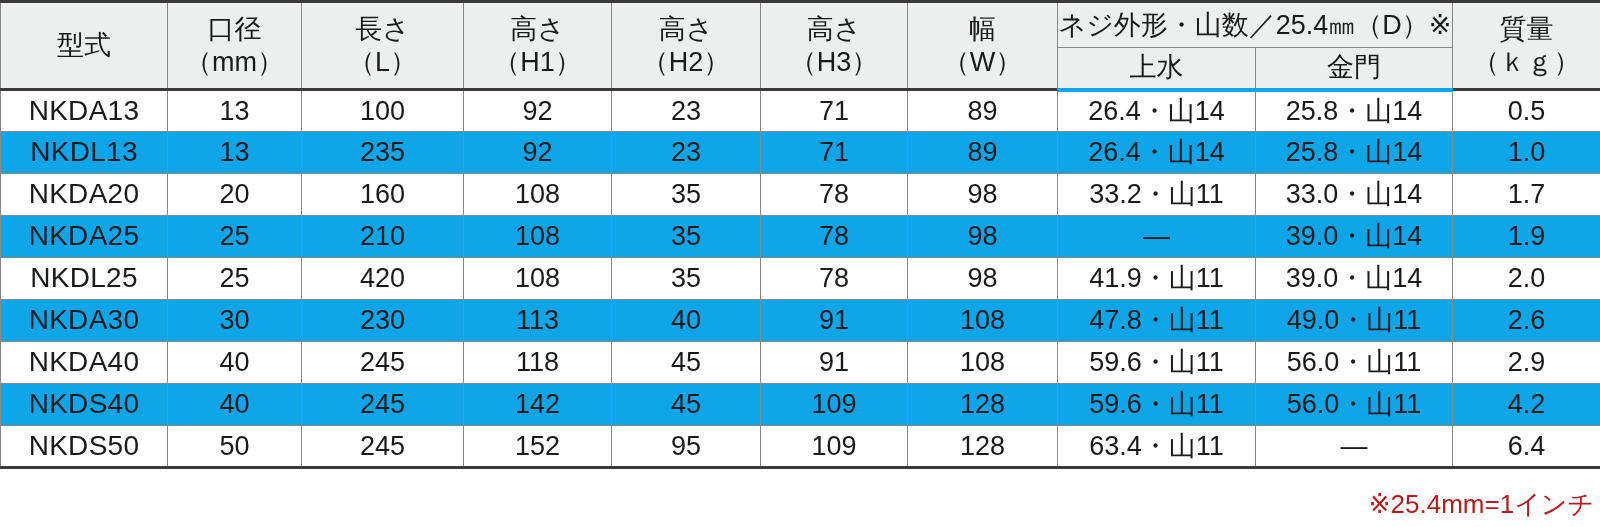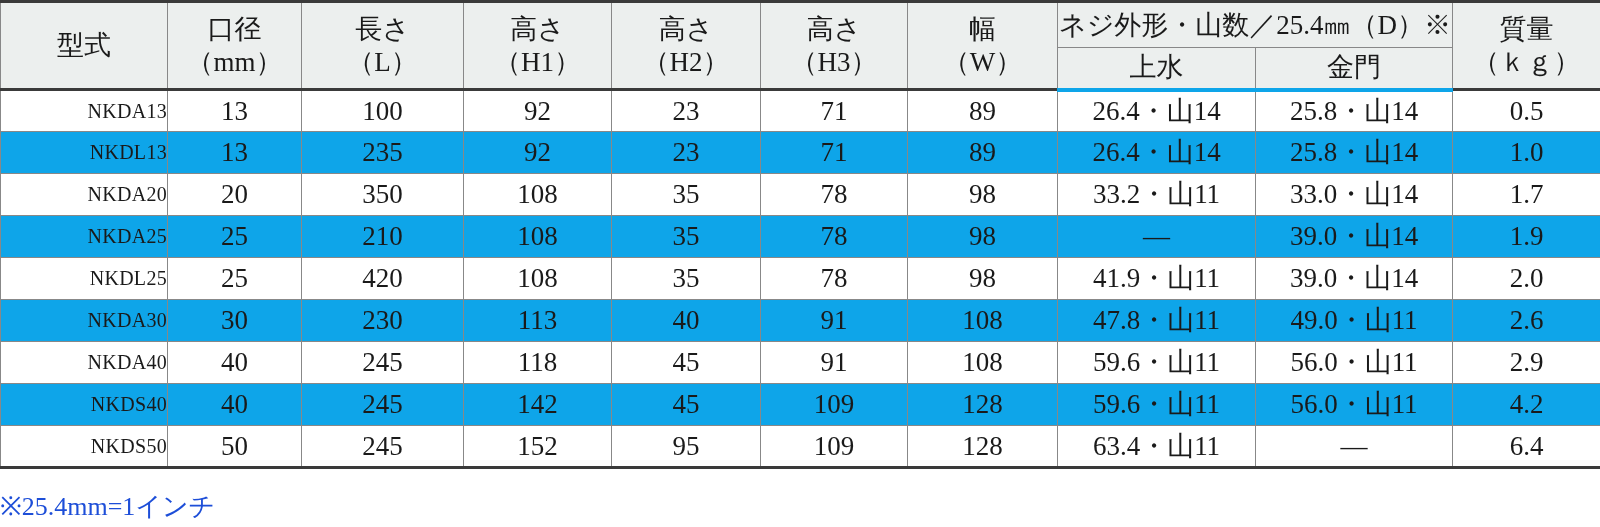--- a/index.html
+++ b/index.html
@@ -15,21 +15,20 @@
     color: #1a1a1a;
     -webkit-font-smoothing: antialiased;
   }
 
   .sheet {
     position: relative;
     width: 1600px;
     height: 483px;
     box-sizing: border-box;
     padding: 0;
-    font-family: Liberation Serif, serif;
   }
 
   table.spec {
     border-collapse: collapse;
     table-layout: fixed;
     width: 1600px;
     margin: 0;
   }
 
   table.spec th,
@@ -75,31 +74,31 @@
   .hl2 { display: block; }
 
   tbody td {
     height: 42px;
     font-size: 27px;
   }
   tbody tr.odd td { background: #ffffff; }
   tbody tr.even td { background: #0ea5e9; }
 
   tbody td.model {
-    font-size: 20px;
+    font-size: 28px;
     letter-spacing: 0.3px;
+  }
+
+  .footnote {
+    width: 1600px;
     text-align: right;
-  }
-
-  .footnote {
-    width: 1600px;
     font-size: 26px;
-    color: #1d4ed8;
+    color: #b91c1c;
     padding-top: 18px;
-    padding-right: 18px;
+    padding-right: 6px;
     box-sizing: border-box;
   }
 
   
   col.c-model  { width: 167px; }
   col.c-bore   { width: 134px; }
   col.c-len    { width: 162px; }
   col.c-h1     { width: 148px; }
   col.c-h2     { width: 149px; }
   col.c-h3     { width: 147px; }
@@ -189,21 +188,21 @@
           <td>23</td>
           <td>71</td>
           <td>89</td>
           <td>26.4・山14</td>
           <td>25.8・山14</td>
           <td>1.0</td>
         </tr>
         <tr class="odd">
           <td class="model">NKDA20</td>
           <td>20</td>
-          <td>350</td>
+          <td>160</td>
           <td>108</td>
           <td>35</td>
           <td>78</td>
           <td>98</td>
           <td>33.2・山11</td>
           <td>33.0・山14</td>
           <td>1.7</td>
         </tr>
         <tr class="even">
           <td class="model">NKDA25</td>

